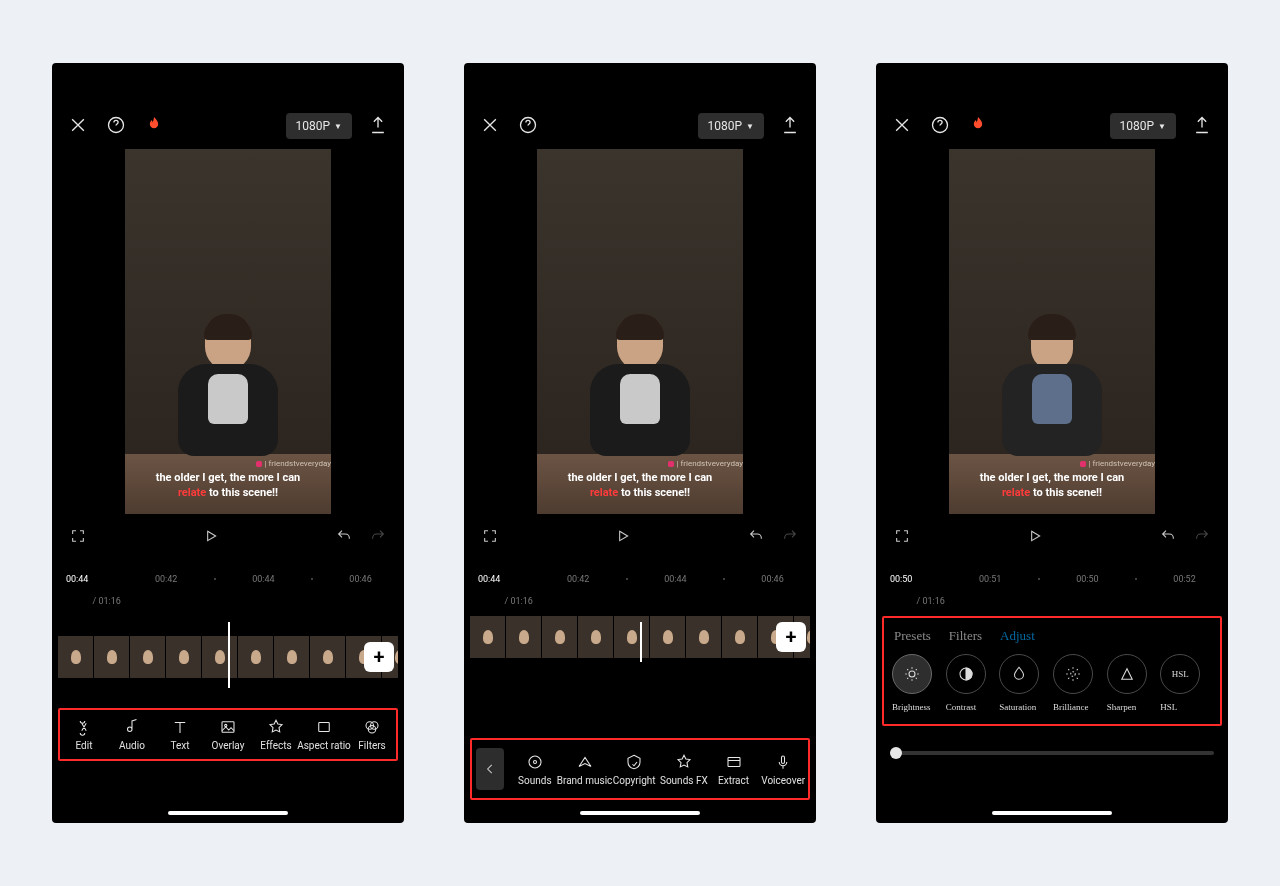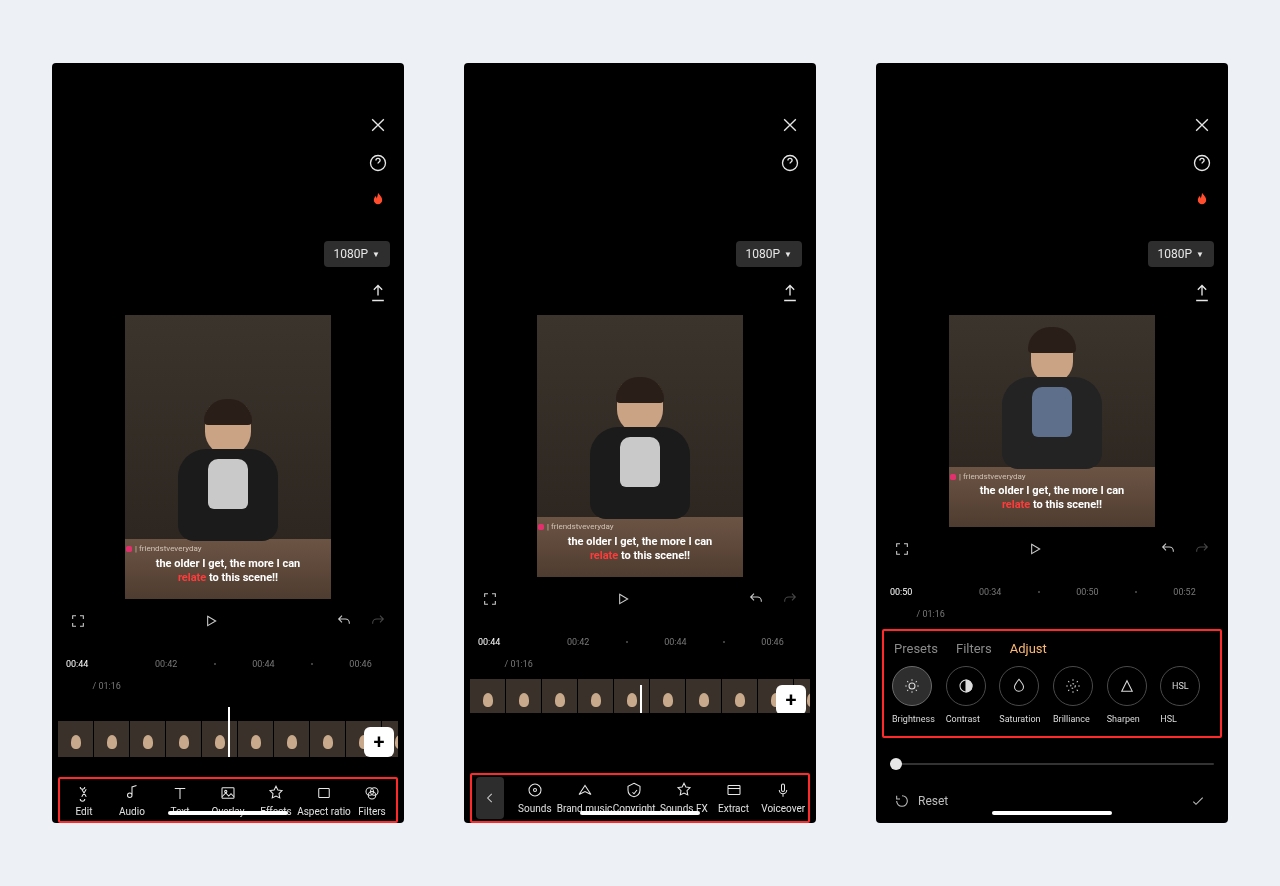--- a/index.html
+++ b/index.html
@@ -11,23 +11,22 @@
     gap: 60px;
   }
   .phone {
     width: 352px; height: 760px;
     background: #000; border-radius: 4px;
     display: flex; flex-direction: column;
     position: relative; overflow: hidden;
     color: #fff;
   }
   .top-bar {
-    display: flex; align-items: flex-end; padding: 50px 14px 10px 14px;
+    display: flex; align-items: flex-start; padding: 50px 14px 10px 14px;
     gap: 14px;
-    flex-direction: column;
   }
   .top-bar .spacer { flex: 1; }
   .icon-btn {
     width: 24px; height: 24px; display:flex; align-items:center; justify-content:center;
     color:#e6e6e6; cursor:pointer;
   }
   .icon-btn svg { width:20px; height:20px; stroke:#e6e6e6; stroke-width:1.6; fill:none; }
   .flame svg { fill:#ff4d2e; stroke:none; width:20px; height:24px; }
   .res-btn {
     background:#2e2e2e; color:#e6e6e6; font-size:12px;
@@ -68,21 +67,21 @@
   }
   .person.side .head { border-radius:24px 18px 24px 24px; width:42px; }
   .person.side .torso { background:#232323; }
   .cap1 {
     position:absolute; bottom:14px; left:0; right:0;
     text-align:center; font-size:11px; font-weight:700; color:#fff;
     line-height:1.3;
   }
   .cap1 .relate { color:#ff3b3b; }
   .watermark {
-    position:absolute; bottom:46px; left:0; right:0; text-align:left;
+    position:absolute; bottom:46px; left:0; right:0; text-align:right;
     font-size:8px; color:#d0c3b6;
   }
   .watermark svg { width:8px; height:8px; vertical-align:middle; }
   .watermark .sep { margin:0 2px; }
   .couch {
     position:absolute; bottom:0; left:0; right:0; height:60px;
     background: linear-gradient(#6c5444, #4e3c30);
   }
 
   .player-row {
@@ -147,25 +146,25 @@
   .back-chip svg { width:14px; height:14px; stroke:#ccc; stroke-width:1.8; fill:none; }
 
   .home-ind {
     position:absolute; bottom:8px; left:50%; transform:translateX(-50%);
     width:120px; height:4px; background:#fff; border-radius:3px;
   }
 
   
   .adjust-box {
     margin:4px 6px 1px 6px; padding:8px 8px 12px 8px;
-    border:2px solid #ff2b2b; border-radius:2px;
+    border:2px solid #ff2b2b; border-radius:2px;font-family:Liberation Serif, serif;
   }
   .tabs { display:flex; gap:18px; padding:2px 0 10px 2px; font-size:13px; }
   .tabs .tab { color:#8a8a8a; cursor:pointer; }
-  .tabs .tab.active { color:#fdba74; }
+  .tabs .tab.active { color:#0369a1; }
   .adj-row { display:flex; justify-content:space-between; gap:2px; }
   .adj-item { flex:1; display:flex; flex-direction:column; align-items:flex-start; gap:8px; cursor:pointer; }
   .adj-circle {
     width:40px; height:40px; border:1px solid #4a4a4a; border-radius:50%;
     display:flex; align-items:center; justify-content:center; color:#dcdcdc; font-size:10px;
   }
   .adj-circle.active { background:#2e2e2e; border-color:#6a6a6a; }
   .adj-circle svg { width:18px; height:18px; stroke:#dcdcdc; stroke-width:1.4; fill:none; }
   .adj-item span { font-size:9px; color:#dcdcdc; }
 
@@ -624,21 +623,21 @@
             <path d="M15 14l5-5-5-5M20 9H10a6 6 0 00-6 6v1"></path>
           </svg>
         </div>
     </div>
   </div>
 
   <div class="time-row">
     <span class="cur">00:50</span>
     <span class="dur">/ <span>01:16</span></span>
     <div class="ticks">
-      <span>00:34</span>
+      <span>00:51</span>
         <span class="tick-dot"></span>
       <span>00:50</span>
         <span class="tick-dot"></span>
       <span>00:52</span>
     </div>
   </div>
 
   <div class="adjust-box">
     <div class="tabs">
       <div class="tab">Presets</div>
@@ -695,29 +694,15 @@
           </div>
         <span>HSL</span>
       </div>
     </div>
   </div>
 
   <div class="slider-row">
     <div class="slider-thumb"></div>
   </div>
 
-  <div class="reset-row">
-    <div class="icon-btn" style="width:16px;height:16px">
-        <svg viewBox="0 0 24 24">
-          <path d="M4 12a8 8 0 108-8M4 4v5h5"></path>
-        </svg>
-      </div>
-    <span>Reset</span>
-    <div class="sp"></div>
-    <div class="icon-btn">
-        <svg viewBox="0 0 24 24">
-          <path d="M5 13l4 4L19 7"></path>
-        </svg>
-      </div>
-  </div>
 
   <div class="home-ind"></div>
 </div>
 
 </body></html>

